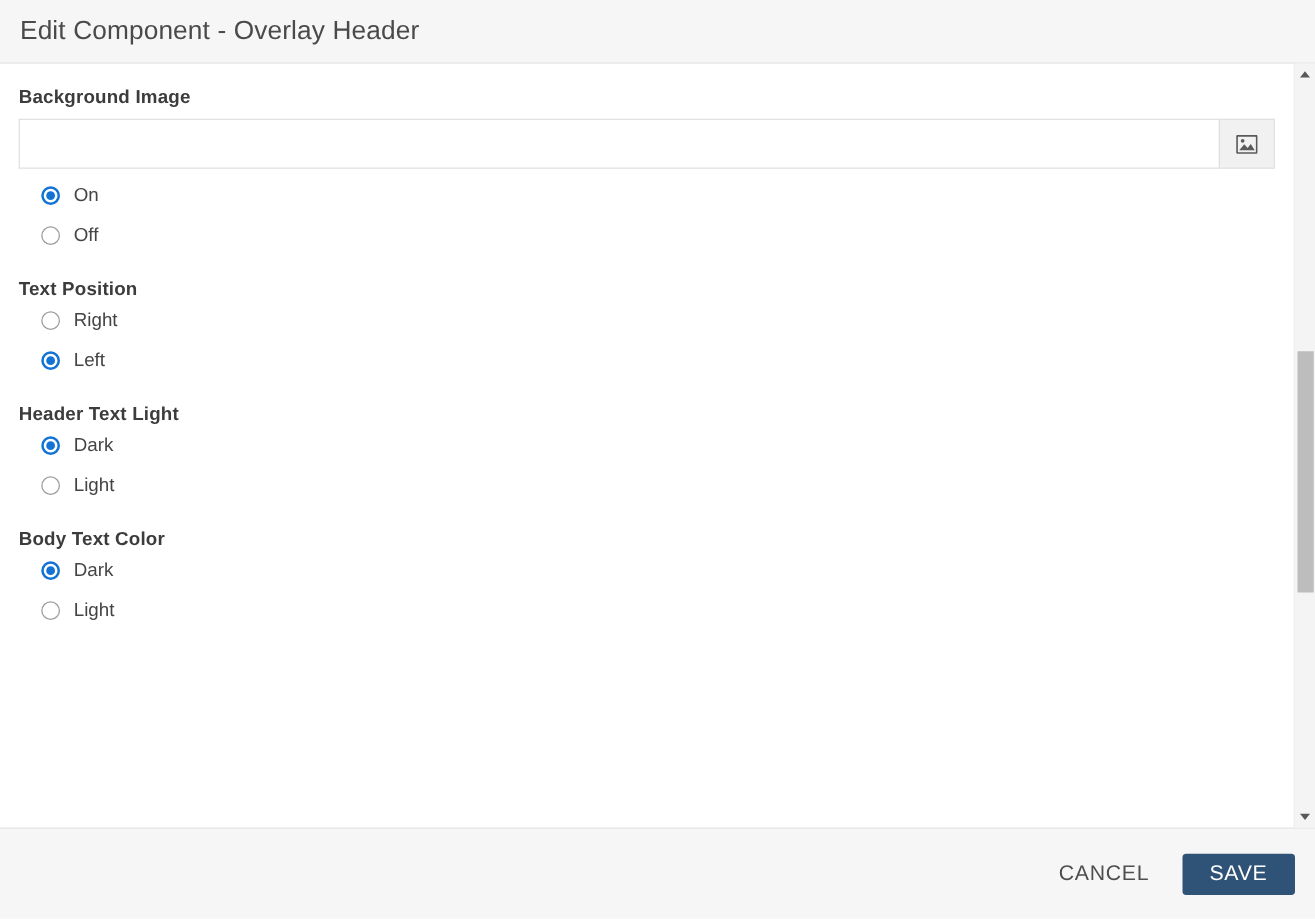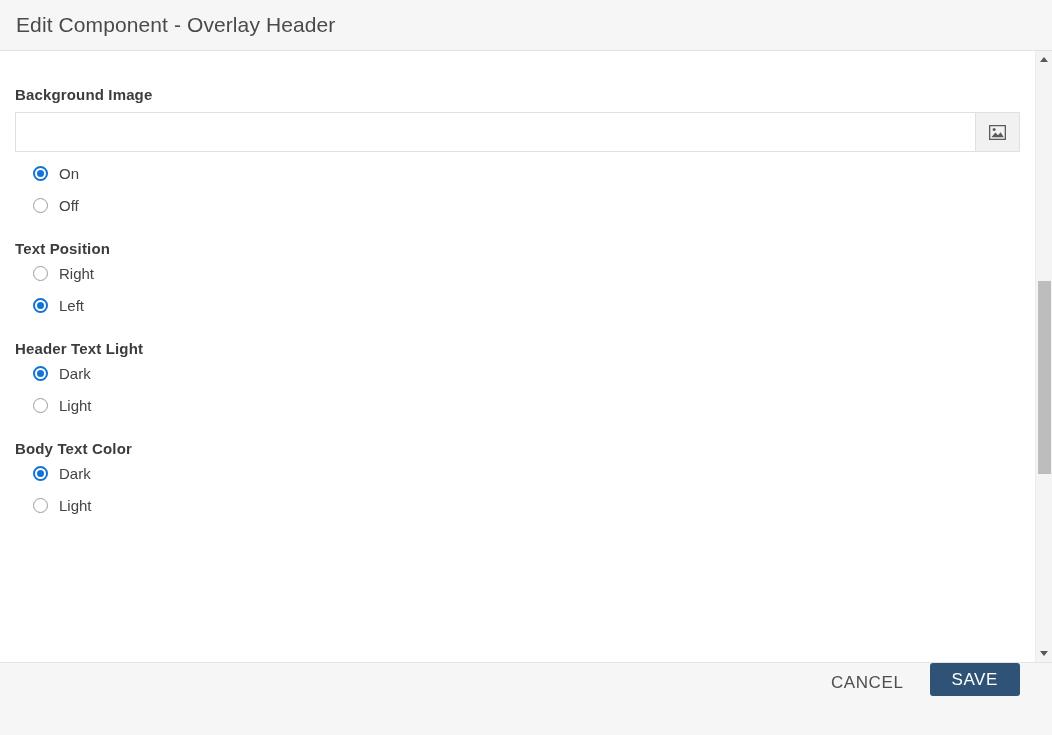--- a/index.html
+++ b/index.html
@@ -64,21 +64,21 @@
     box-sizing: border-box;
   }
 
   .field-label {
     font-size: 15px;
     font-weight: bold;
     color: #3c3c3c;
     margin: 10px 0 9px 0;
     letter-spacing: 0.15px;
   }
-  .field-label.first { margin-top: 23px; }
+  .field-label.first { margin-top: 6px; }
 
   
   .input-group {
     display: flex;
     align-items: stretch;
     height: 40px;
     margin-bottom: 14px;
   }
   .text-input {
     flex: 1 1 auto;
@@ -187,23 +187,23 @@
     background: #bdbdbd;
     cursor: pointer;
   }
 
   
   .dialog-footer {
     height: 72px;
     flex: 0 0 72px;
     background: #f6f6f6;
     display: flex;
-    align-items: flex-start;
+    align-items: center;
     justify-content: flex-end;
-    padding: 0 32px;
+    padding: 0 16px;
     box-sizing: border-box;
   }
   .btn-cancel {
     background: transparent;
     border: none;
     font-family: "Liberation Sans", sans-serif;
     font-size: 17px;
     color: #4e4e4e;
     letter-spacing: 0.6px;
     padding: 10px 14px;

